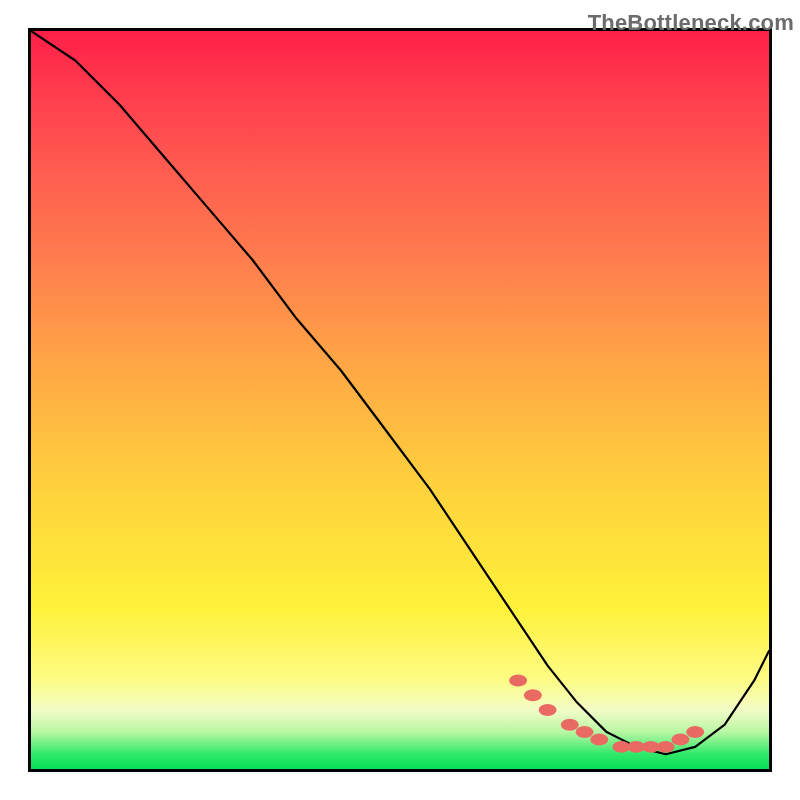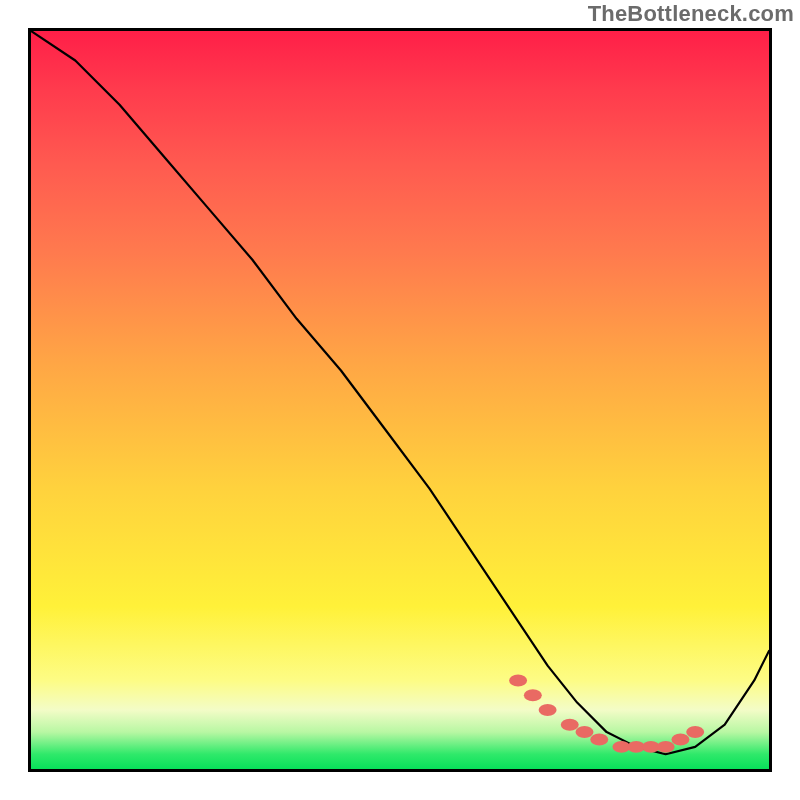--- a/index.html
+++ b/index.html
@@ -11,21 +11,21 @@
     font-family: Arial, Helvetica, sans-serif;
     background: #ffffff;
   }
   .stage {
     position: relative;
     width: 800px;
     height: 800px;
   }
   .watermark {
     position: absolute;
-    top: 1px;
+    top: 10px;
     right: 6px;
     font-size: 22px;
     font-weight: 600;
     color: #6b6b6b;
     letter-spacing: 0.2px;
     z-index: 10;
     user-select: none;
   }
   .plot {
     position: absolute;

